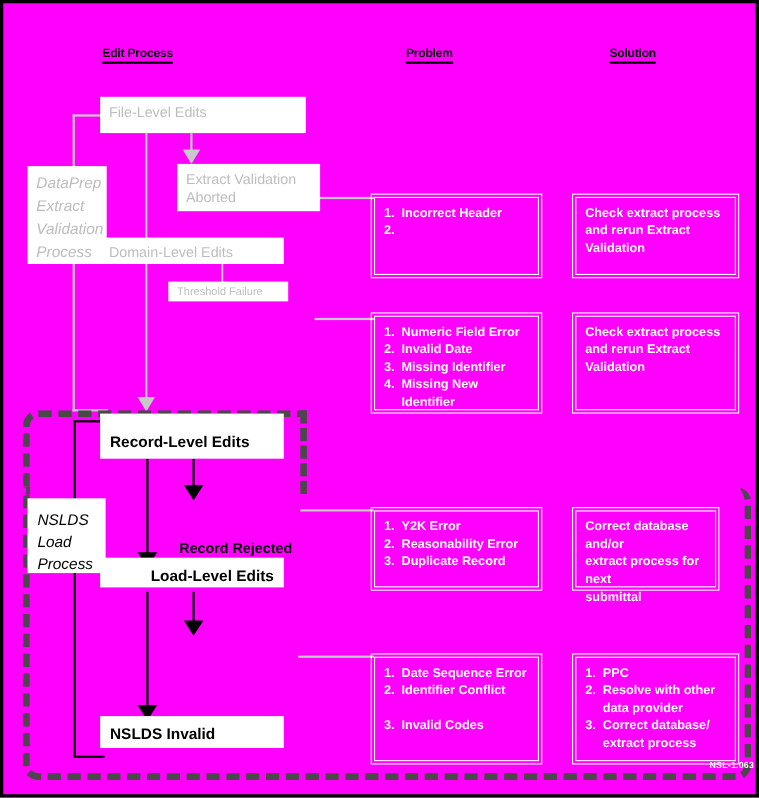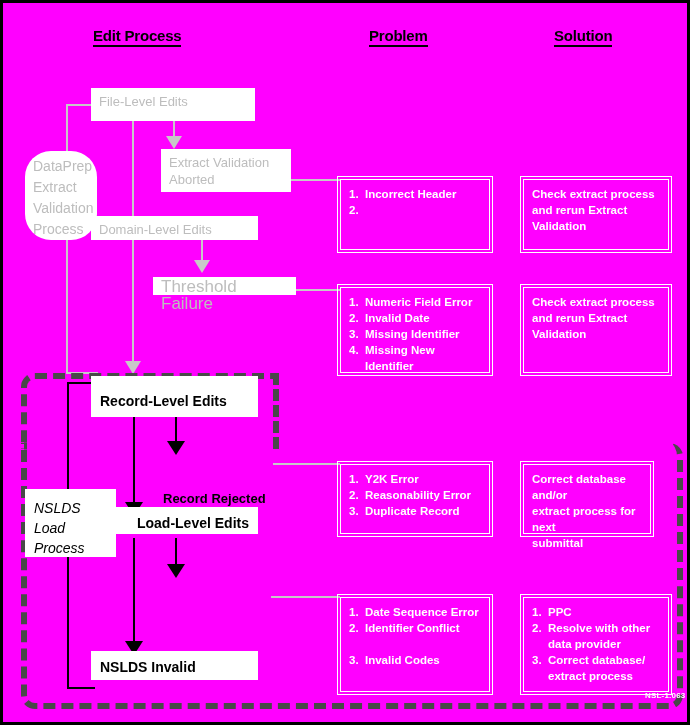--- a/index.html
+++ b/index.html
@@ -7,40 +7,41 @@
     position:relative;
     width:690px;height:725px;
     background:#FF00FF;
     border:3px solid #000000;
     box-sizing:border-box;
     overflow:hidden;
     font-family:"Liberation Sans", sans-serif;
   }
   .hdr{
     position:absolute;
-    font-size:15px;
+    font-size:11px;
     font-weight:bold;
     color:#000000;
     border-bottom:2px solid #000000;
     padding-bottom:1px;
     white-space:nowrap;
     letter-spacing:-0.2px;
+    margin-top:16px;
   }
   
   .gbox{
     position:absolute;
     background:#FFFFFF;
     color:#BDBDBD;
     font-size:13px;
     line-height:17px;
     padding:5px 8px;
     box-sizing:border-box;
     white-space:pre-line;
   }
-  .gbox.italic{font-size:14px;line-height:21px;border-radius:26px;}
+  .gbox.italic{font-style:italic;font-size:14px;line-height:21px;}
   
   .bbox{
     position:absolute;
     background:#FFFFFF;
     color:#000000;
     font-size:14px;
     font-weight:bold;
     line-height:18px;
     padding:7px 9px;
     box-sizing:border-box;
@@ -124,33 +125,33 @@
   <div class="gline" style="left:170px;top:118px;width:2px;height:17px;"></div>
   <div class="garrow" style="left:163px;top:133px;"></div>
 
   <div class="gline" style="left:198px;top:237px;width:2px;height:22px;"></div>
   <div class="garrow" style="left:191px;top:257px;"></div>
 
   <div class="gline" style="left:287px;top:176px;width:50px;height:2px;"></div>
 
   <div class="gline" style="left:283px;top:286px;width:54px;height:2px;"></div>
 
-  <div class="gbox" style="left:88px;top:85px;width:164px;height:33px;">File-Level Edits</div>
+  <div class="gbox" style="left:88px;top:85px;width:187px;height:33px;">File-Level Edits</div>
 
   <div class="gbox" style="left:158px;top:146px;width:130px;height:43px;">Extract Validation
 Aborted</div>
 
   <div class="gbox italic" style="left:22px;top:148px;width:72px;height:89px;">DataPrep
 Extract
 Validation
 Process</div>
 
   <div class="gbox" style="left:88px;top:213px;width:167px;height:24px;">Domain-Level Edits</div>
 
-  <div class="gbox" style="left:150px;top:274px;width:143px;height:18px;font-size:17px;padding-top:1px;">Threshold Failure</div>
+  <div class="gbox" style="left:150px;top:253px;width:109px;height:18px;font-size:10px;padding-top:1px;">Threshold Failure</div>
 
   <div class="dash" style="left:18px;top:370px;width:258px;height:76px;border-right:none;border-bottom:none;border-top-left-radius:14px;"></div>
   <div class="dash" style="left:18px;top:440px;width:662px;height:266px;border-top:none;border-bottom-left-radius:14px;border-bottom-right-radius:14px;border-top-right-radius:14px;"></div>
 
   <div class="dmask" style="left:25px;top:441px;width:245px;height:8px;"></div>
   <div class="dash" style="left:270px;top:370px;width:6px;height:76px;border-left:none;border-top:none;border-bottom:none;"></div>
 
   <div class="bline" style="left:64px;top:379px;width:2px;height:307px;"></div>
   <div class="bline" style="left:64px;top:379px;width:27px;height:2px;"></div>
   <div class="bline" style="left:64px;top:684px;width:28px;height:2px;"></div>
@@ -165,21 +166,21 @@
   <div class="barrow" style="left:164px;top:438px;"></div>
 
   <div class="bline" style="left:172px;top:535px;width:2px;height:28px;"></div>
   <div class="barrow" style="left:164px;top:561px;"></div>
 
   <div class="gline" style="left:270px;top:460px;width:67px;height:2px;"></div>
   <div class="gline" style="left:268px;top:593px;width:69px;height:2px;"></div>
 
   <div class="bbox" style="left:88px;top:373px;width:167px;height:41px;padding-top:16px;">Record-Level Edits</div>
 
-  <div class="bbox italic" style="left:22px;top:450px;width:91px;height:68px;padding-top:9px;margin-top:36px;">NSLDS
+  <div class="bbox italic" style="left:22px;top:450px;width:71px;height:68px;padding-top:9px;">NSLDS
 Load
 Process</div>
 
   <div class="bbox" style="left:88px;top:504px;width:167px;height:27px;text-align:right;">Load-Level Edits</div>
 
   <div class="bbox" style="left:88px;top:648px;width:167px;height:29px;">NSLDS Invalid</div>
 
   <div class="blabel" style="left:160px;top:452px;margin-top:35px;">Record Rejected</div>
 
   <div class="psbox" style="left:337px;top:176px;width:150px;height:71px;">

